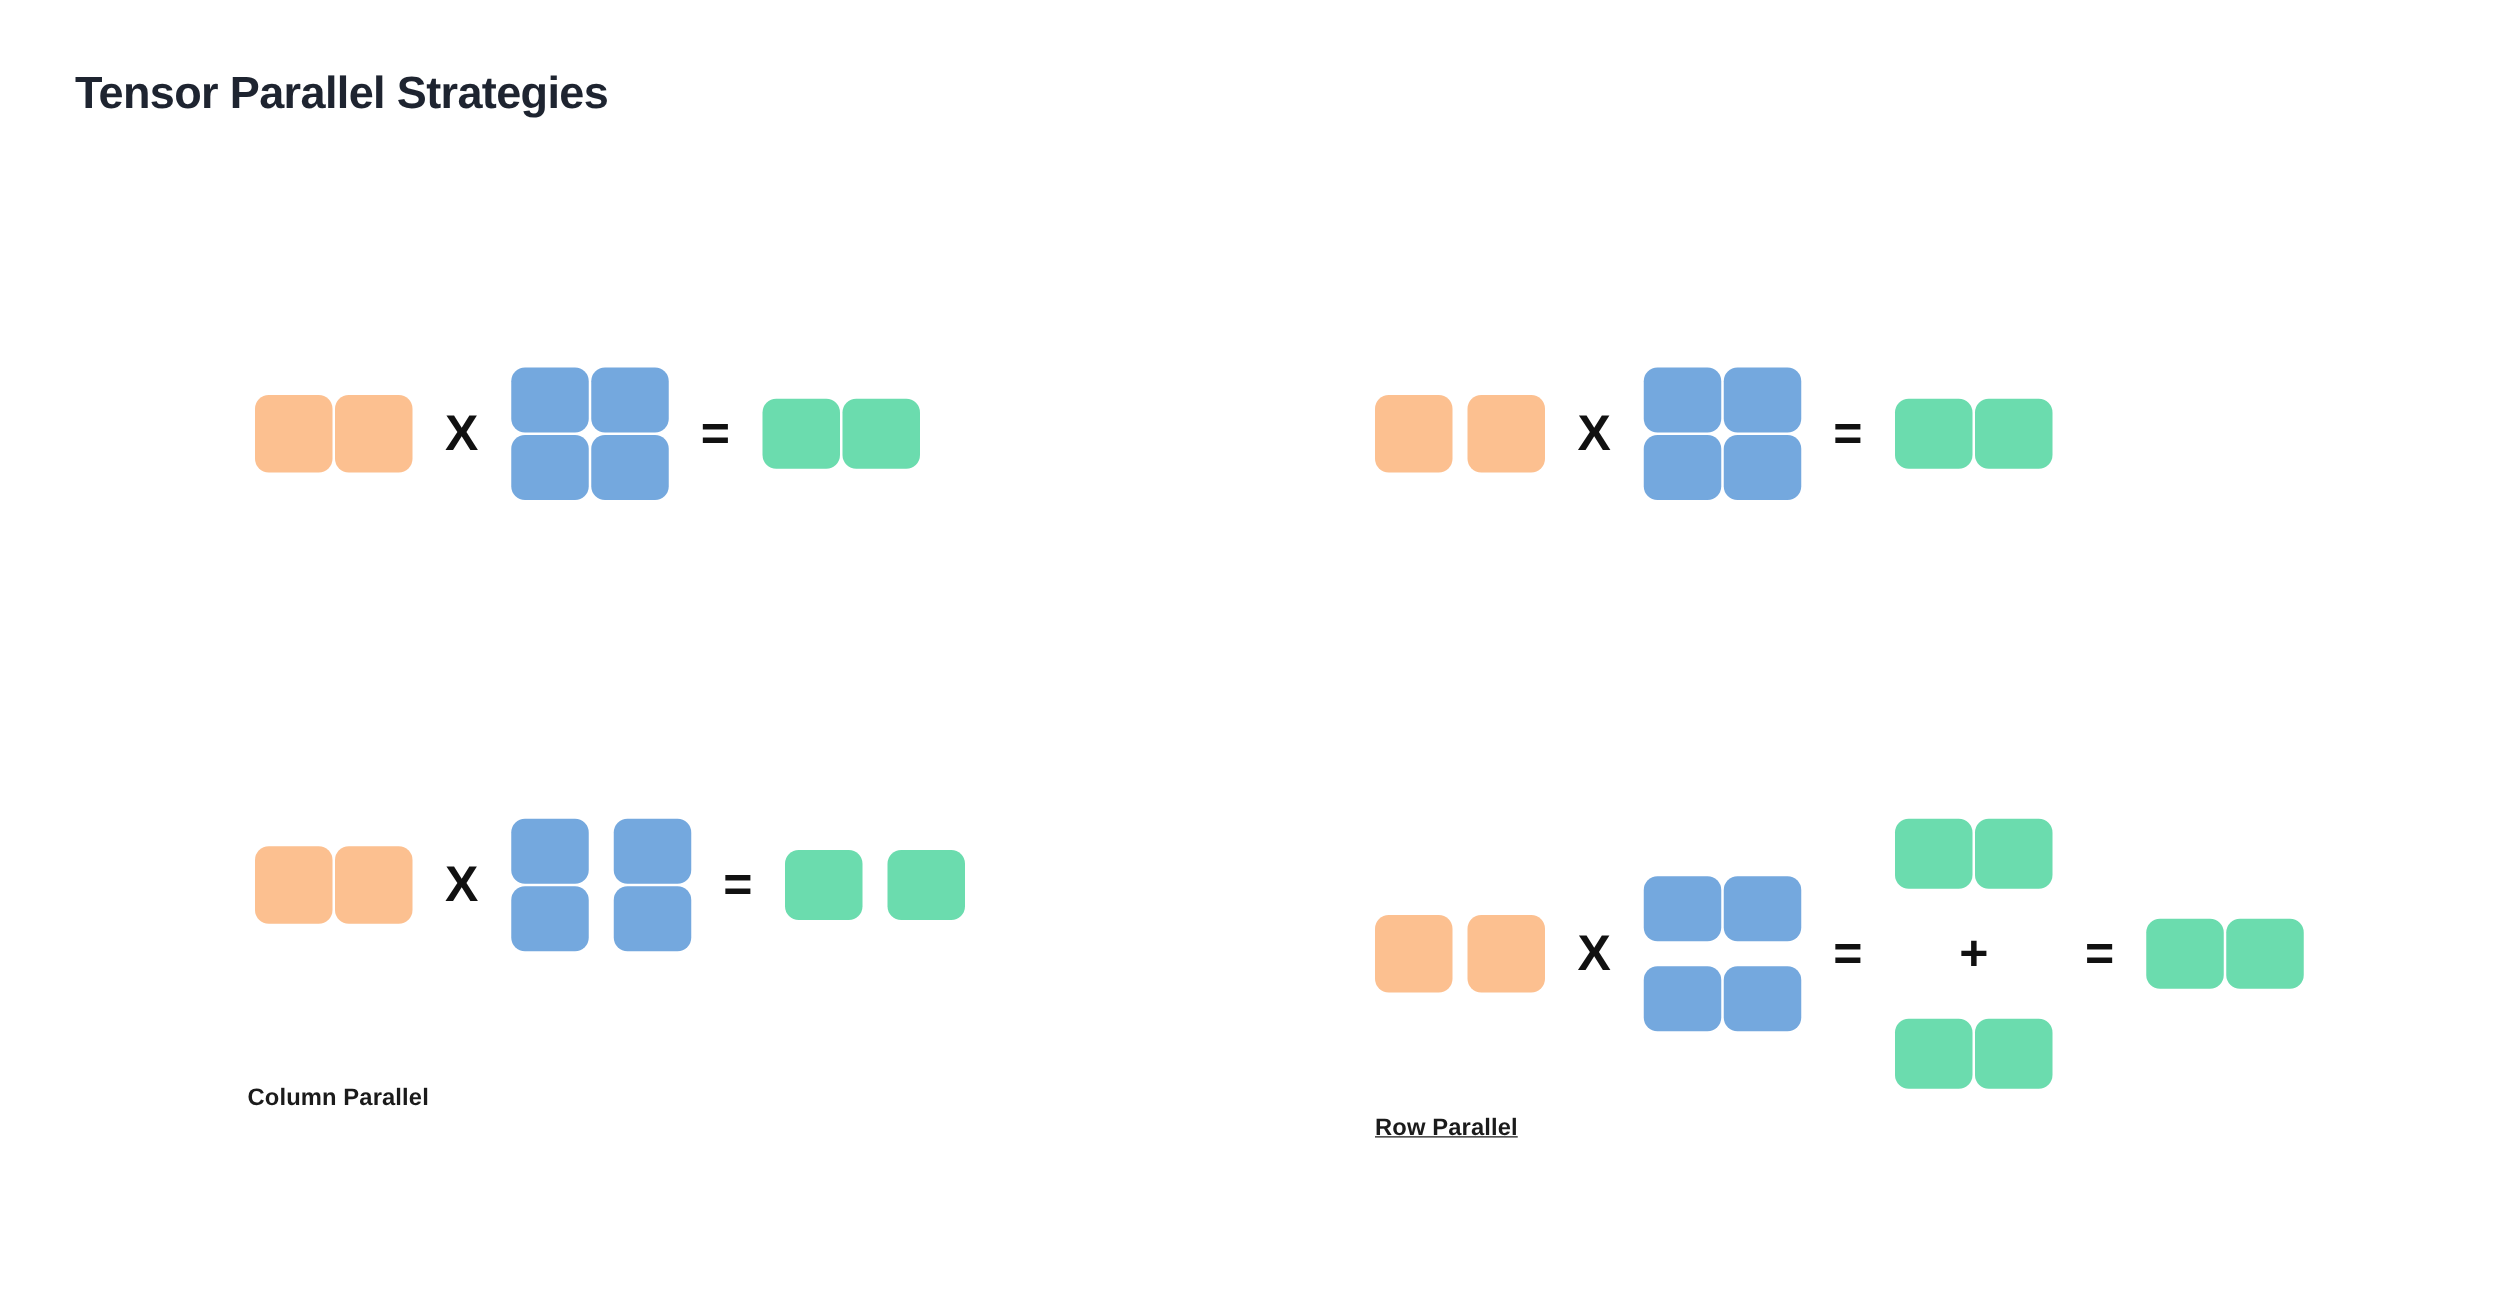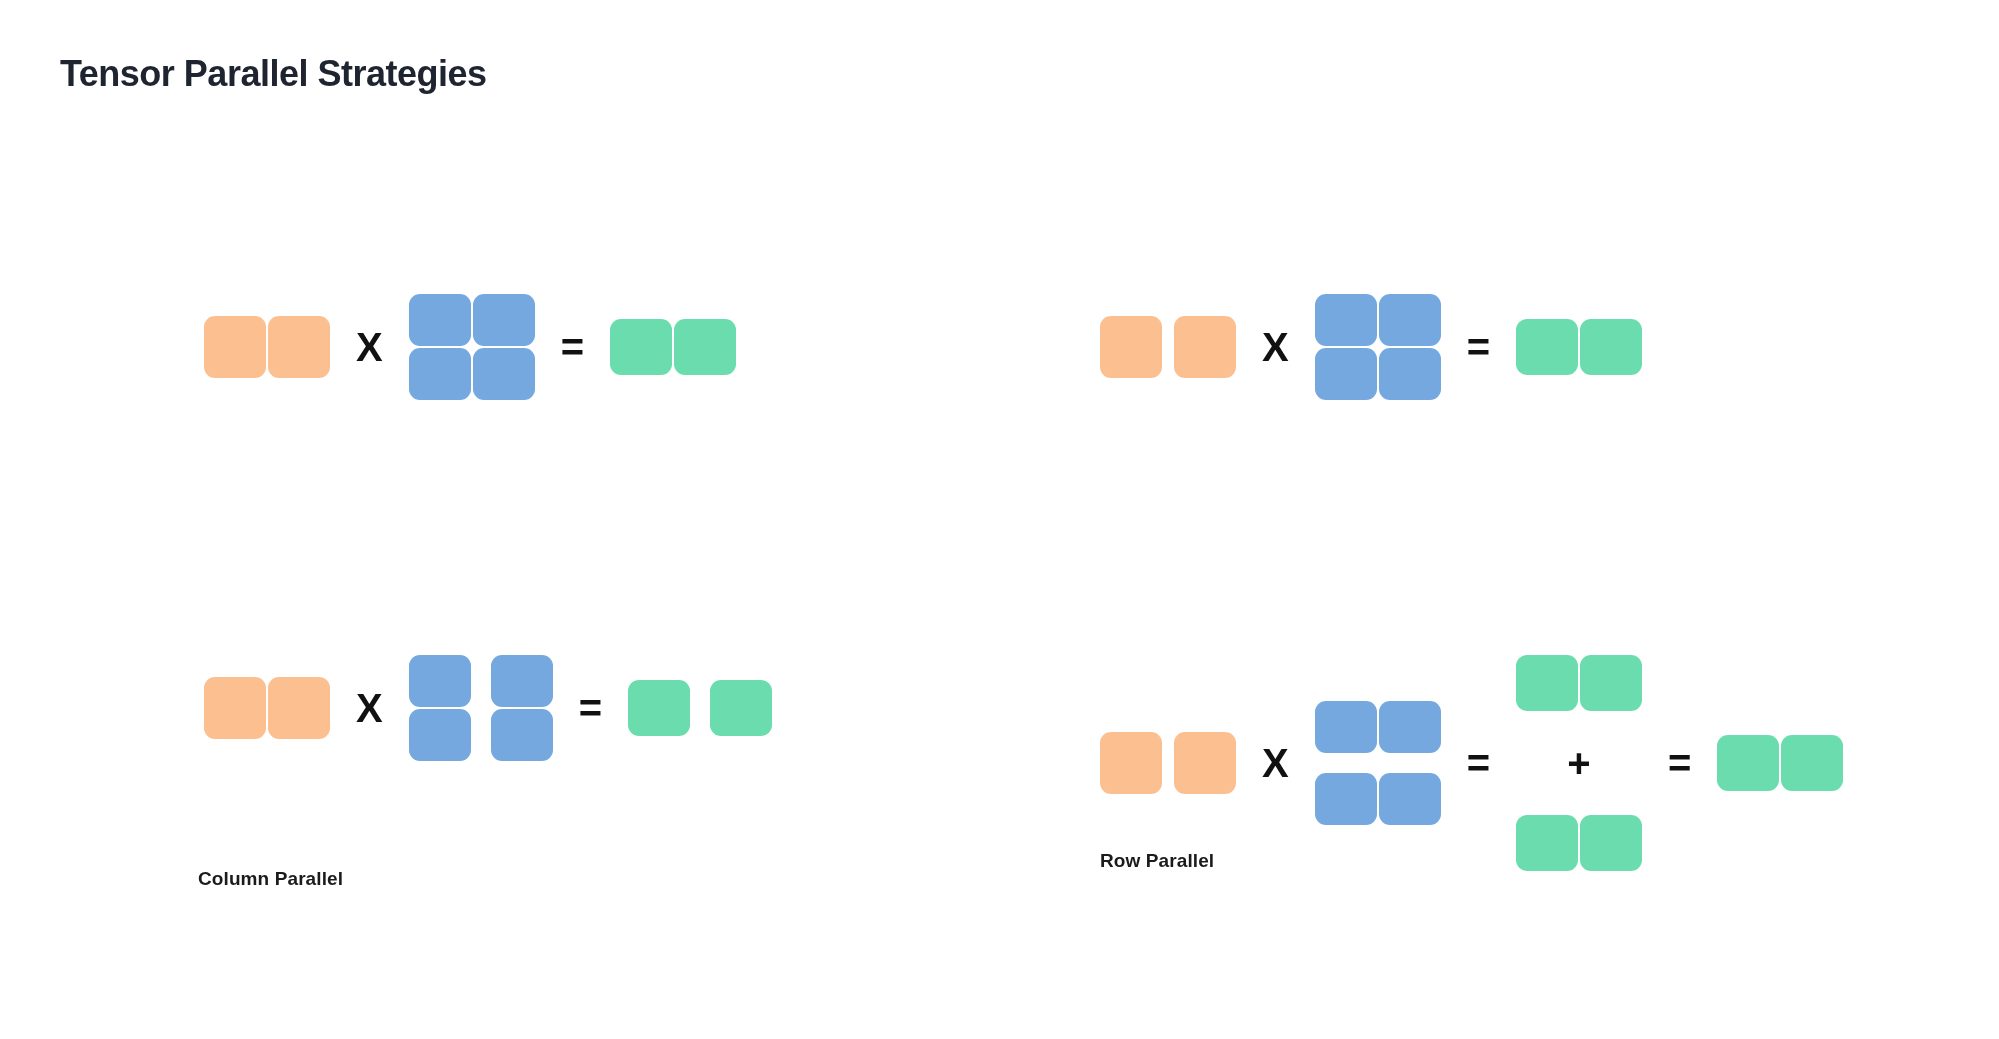--- a/index.html
+++ b/index.html
@@ -238,14 +238,14 @@
     </div>
 
     <span class="operator op-eq">=</span>
 
     <div class="matrix-row gap-hair">
       <span class="cell cell-green sz-green"></span>
       <span class="cell cell-green sz-green"></span>
     </div>
   </div>
 
-  <div class="caption" style="left:1100px; top:850px;">Row Parallel</div>
+  <div class="caption" style="left:1100px; top:892px;text-decoration:underline;">Row Parallel</div>
 </div>
 
 </body></html>

